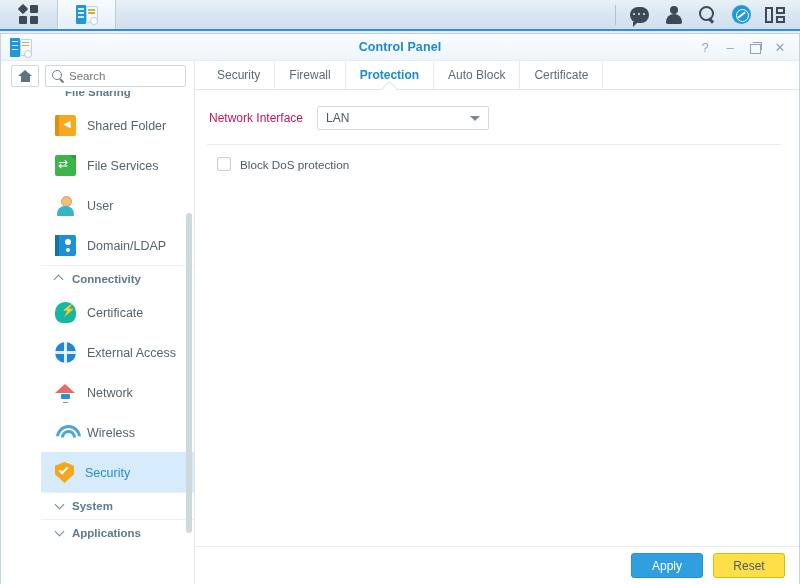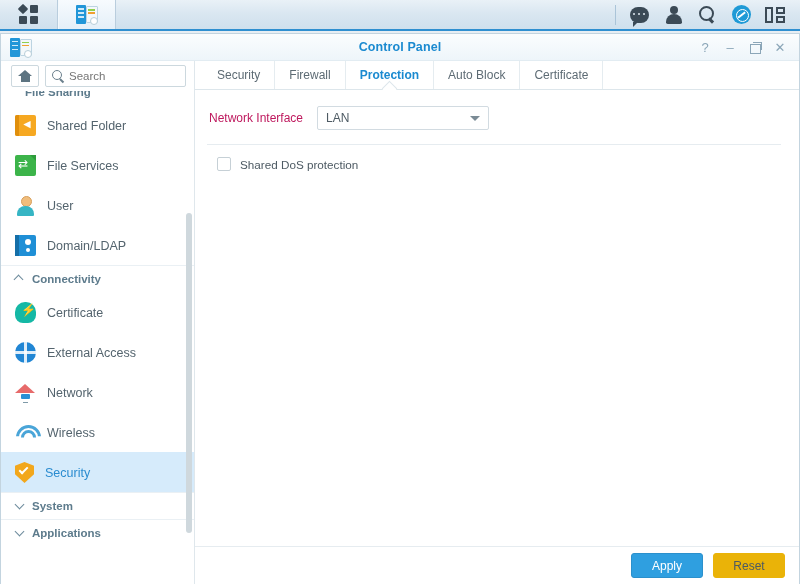--- a/index.html
+++ b/index.html
@@ -136,21 +136,21 @@
     border-radius: 2px; display: flex; align-items: center; padding: 0 6px; gap: 5px;
   }
   .search-ico{position:relative;width:12px;height:12px;flex:none;}
   .search-ico::before{content:"";position:absolute;left:0;top:0;width:8px;height:8px;border:1.6px solid #6b808d;border-radius:50%;}
   .search-ico::after{content:"";position:absolute;left:7.5px;top:7.5px;width:5px;height:1.8px;background:#6b808d;transform:rotate(45deg);transform-origin:left center;}
   .search-input {
     border: none; outline: none; font-size: 11.5px; color: #9aa8b1;
     font-family: "Liberation Sans", sans-serif; width: 100%; background: transparent;
   }
   .sb-scroll {
-    flex: 1; overflow: hidden; position: relative;
+    flex: 1; overflow: hidden; position: relative; margin-left: 40px;
   }
   .sb-list { padding-top: 0px; }
   .sb-cut {
     height: 14px; font-size: 11.5px; font-weight: bold; color: #5d7b8c;
     padding-left: 24px; overflow: hidden; line-height: 12px;
     position: relative; top: -5px;
   }
   .sb-item {
     height: 40px; display: flex; align-items: center; gap: 11px;
     padding-left: 14px; cursor: pointer; font-size: 12.5px; color: #54646e;
@@ -249,21 +249,21 @@
   .footer {
     height: 38px; border-top: 1px solid #e6ecf0;
     display: flex; align-items: center; justify-content: flex-end;
     padding-right: 14px; gap: 10px; background: #fff;
   }
   .btn {
     min-width: 72px; height: 25px; border-radius: 3px; font-size: 12px;
     display: flex; align-items: center; justify-content: center; cursor: pointer; text-align: center;
   }
   .btn-primary { background: #2f9fe0; color: #fff; border: 1px solid #2b90cc; }
-  .btn-default { background: #eab308; color: #4d5a63; border: 1px solid #eab308; }
+  .btn-default { background: #fde047; color: #4d5a63; border: 1px solid #eab308; }
 </style>
 </head>
 <body>
 
 <div class="taskbar">
   <div class="tb-left">
     <div class="tb-btn first">
       <span class="ico-menu">
           <i></i>
           <i></i>
@@ -425,21 +425,21 @@
             <span>LAN</span>
             <span class="caret"></span>
           </div>
         </div>
 
         <div class="hr"></div>
 
 
         <div class="chk-row">
           <span class="chk"></span>
-          <span class="chk-lbl">Shared DoS protection</span>
+          <span class="chk-lbl">Block DoS protection</span>
         </div>
       </div>
 
       <div class="footer">
         <div class="btn btn-primary">Apply</div>
         <div class="btn btn-default">Reset</div>
       </div>
 
     </div>
   </div>

